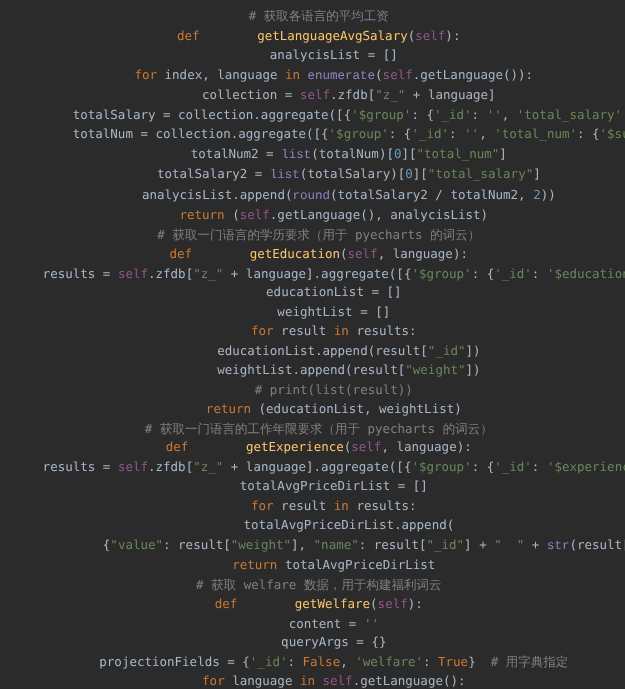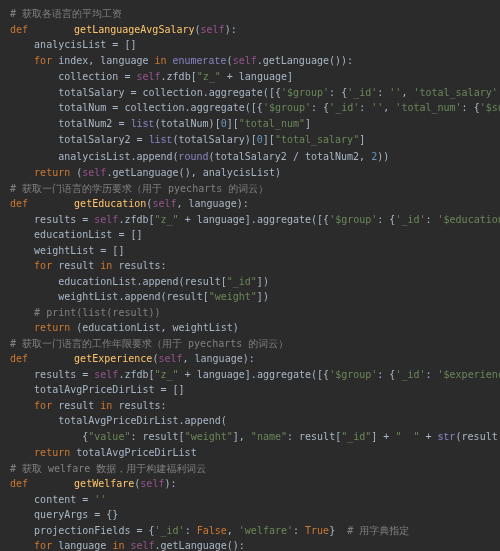--- a/index.html
+++ b/index.html
@@ -11,21 +11,21 @@
     font-size: 10px;
     line-height: 1.55;
     width: 500px;
     height: 551px;
     overflow: hidden;
   }
   .editor {
     padding: 6px 0 6px 10px;
     white-space: pre;
   }
-  .line { white-space: pre; }
+  .line { white-space: pre; text-align: center; }
   .kw { color: #cc7832; }        
   .fn { color: #ffc66d; margin-left: 40px; }        
   .param { color: #94558d; }     
   .str { color: #6a8759; }       
   .num { color: #6897bb; }       
   .cm { color: #808080; }        
   .builtin { color: #8888c6; font-family: Liberation Mono, monospace; }   
   .punc { color: #a9b7c6; }
   .bool { color: #cc7832; }
 </style>

